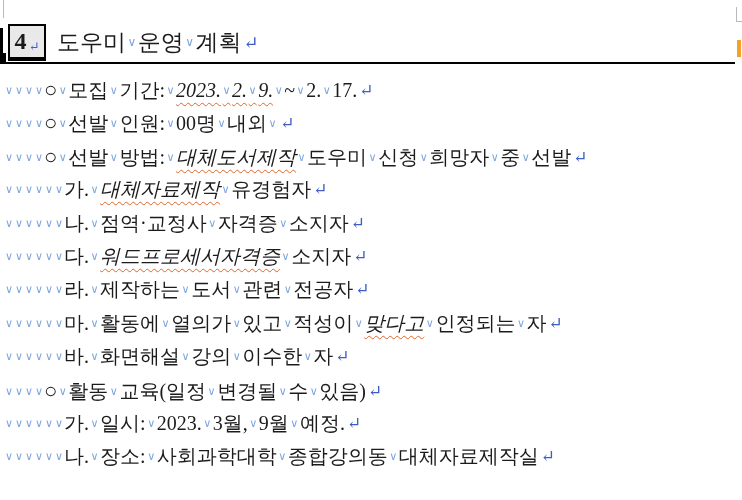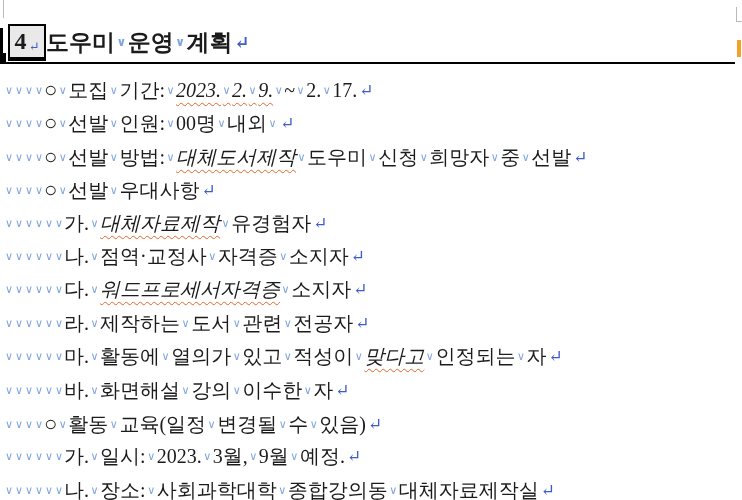--- a/index.html
+++ b/index.html
@@ -40,21 +40,22 @@
   .num-box {
     width: 34px; height: 31px;
     background: var(--heading-box-fill, #e9e9e9);
     border: 2px solid #000;
     border-bottom-width: 4px;
     display: flex; align-items: center; justify-content: center;
   }
   .num { font-weight: bold; font-size: 24px; }
   .num-box .p-mark { font-size: 13px; vertical-align: baseline; position: relative; top: 5px; }
   .title {
-    font-weight: bold; font-size: 23px;
+    margin-left: 11px;
+    font-weight: normal; font-size: 23px;
     white-space: nowrap;
   }
   .rule {
     position: absolute; left: 0; top: 62px; width: 735px; height: 2px;
     background: #000;
   }
 
   
   .doc-body { position: absolute; left: 4px; top: 73px; right: 0; }
   .line {
@@ -112,21 +113,20 @@
       <span>도우미<span class="sp-mark">∨</span>운영<span class="sp-mark">∨</span>계획</span><span class="p-mark">↵</span>
     </div>
   </div>
 
   <div class="rule"></div>
 
   <div class="doc-body">
       <div class="line"><span class="sp-mark lead">∨</span><span class="sp-mark lead">∨</span><span class="sp-mark lead">∨</span><span class="sp-mark lead">∨</span><span class="marker circle">○</span><span class="sp-mark">∨</span><span class="run">모집<span class="sp-mark">∨</span>기간:<span class="sp-mark">∨</span></span><span class="run misspell">2023.<span class="sp-mark">∨</span>2.<span class="sp-mark">∨</span>9.</span><span class="run"><span class="sp-mark">∨</span>~<span class="sp-mark">∨</span>2.<span class="sp-mark">∨</span>17.</span><span class="p-mark">↵</span></div>
       <div class="line"><span class="sp-mark lead">∨</span><span class="sp-mark lead">∨</span><span class="sp-mark lead">∨</span><span class="sp-mark lead">∨</span><span class="marker circle">○</span><span class="sp-mark">∨</span><span class="run">선발<span class="sp-mark">∨</span>인원:<span class="sp-mark">∨</span>00명<span class="sp-mark">∨</span>내외<span class="sp-mark">∨</span></span><span class="p-mark">↵</span></div>
       <div class="line"><span class="sp-mark lead">∨</span><span class="sp-mark lead">∨</span><span class="sp-mark lead">∨</span><span class="sp-mark lead">∨</span><span class="marker circle">○</span><span class="sp-mark">∨</span><span class="run">선발<span class="sp-mark">∨</span>방법:<span class="sp-mark">∨</span></span><span class="run misspell">대체도서제작</span><span class="run"><span class="sp-mark">∨</span>도우미<span class="sp-mark">∨</span>신청<span class="sp-mark">∨</span>희망자<span class="sp-mark">∨</span>중<span class="sp-mark">∨</span>선발</span><span class="p-mark">↵</span></div>
-      <div class="line"><span class="sp-mark lead">∨</span><span class="sp-mark lead">∨</span><span class="sp-mark lead">∨</span><span class="sp-mark lead">∨</span><span class="marker circle">○</span><span class="sp-mark">∨</span><span class="run">선발<span class="sp-mark">∨</span>우대사항</span><span class="p-mark">↵</span></div>
       <div class="line"><span class="sp-mark lead">∨</span><span class="sp-mark lead">∨</span><span class="sp-mark lead">∨</span><span class="sp-mark lead">∨</span><span class="sp-mark lead">∨</span><span class="sp-mark lead">∨</span><span class="marker">가.</span><span class="sp-mark">∨</span><span class="run misspell">대체자료제작</span><span class="run"><span class="sp-mark">∨</span>유경험자</span><span class="p-mark">↵</span></div>
       <div class="line"><span class="sp-mark lead">∨</span><span class="sp-mark lead">∨</span><span class="sp-mark lead">∨</span><span class="sp-mark lead">∨</span><span class="sp-mark lead">∨</span><span class="sp-mark lead">∨</span><span class="marker">나.</span><span class="sp-mark">∨</span><span class="run">점역·교정사<span class="sp-mark">∨</span>자격증<span class="sp-mark">∨</span>소지자</span><span class="p-mark">↵</span></div>
       <div class="line"><span class="sp-mark lead">∨</span><span class="sp-mark lead">∨</span><span class="sp-mark lead">∨</span><span class="sp-mark lead">∨</span><span class="sp-mark lead">∨</span><span class="sp-mark lead">∨</span><span class="marker">다.</span><span class="sp-mark">∨</span><span class="run misspell">워드프로세서자격증</span><span class="run"><span class="sp-mark">∨</span>소지자</span><span class="p-mark">↵</span></div>
       <div class="line"><span class="sp-mark lead">∨</span><span class="sp-mark lead">∨</span><span class="sp-mark lead">∨</span><span class="sp-mark lead">∨</span><span class="sp-mark lead">∨</span><span class="sp-mark lead">∨</span><span class="marker">라.</span><span class="sp-mark">∨</span><span class="run">제작하는<span class="sp-mark">∨</span>도서<span class="sp-mark">∨</span>관련<span class="sp-mark">∨</span>전공자</span><span class="p-mark">↵</span></div>
       <div class="line"><span class="sp-mark lead">∨</span><span class="sp-mark lead">∨</span><span class="sp-mark lead">∨</span><span class="sp-mark lead">∨</span><span class="sp-mark lead">∨</span><span class="sp-mark lead">∨</span><span class="marker">마.</span><span class="sp-mark">∨</span><span class="run">활동에<span class="sp-mark">∨</span>열의가<span class="sp-mark">∨</span>있고<span class="sp-mark">∨</span>적성이<span class="sp-mark">∨</span></span><span class="run misspell">맞다고</span><span class="run"><span class="sp-mark">∨</span>인정되는<span class="sp-mark">∨</span>자</span><span class="p-mark">↵</span></div>
       <div class="line"><span class="sp-mark lead">∨</span><span class="sp-mark lead">∨</span><span class="sp-mark lead">∨</span><span class="sp-mark lead">∨</span><span class="sp-mark lead">∨</span><span class="sp-mark lead">∨</span><span class="marker">바.</span><span class="sp-mark">∨</span><span class="run">화면해설<span class="sp-mark">∨</span>강의<span class="sp-mark">∨</span>이수한<span class="sp-mark">∨</span>자</span><span class="p-mark">↵</span></div>
       <div class="line"><span class="sp-mark lead">∨</span><span class="sp-mark lead">∨</span><span class="sp-mark lead">∨</span><span class="sp-mark lead">∨</span><span class="marker circle">○</span><span class="sp-mark">∨</span><span class="run">활동<span class="sp-mark">∨</span>교육(일정<span class="sp-mark">∨</span>변경될<span class="sp-mark">∨</span>수<span class="sp-mark">∨</span>있음)</span><span class="p-mark">↵</span></div>
       <div class="line"><span class="sp-mark lead">∨</span><span class="sp-mark lead">∨</span><span class="sp-mark lead">∨</span><span class="sp-mark lead">∨</span><span class="sp-mark lead">∨</span><span class="sp-mark lead">∨</span><span class="marker">가.</span><span class="sp-mark">∨</span><span class="run">일시:<span class="sp-mark">∨</span>2023.<span class="sp-mark">∨</span>3월,<span class="sp-mark">∨</span>9월<span class="sp-mark">∨</span>예정.</span><span class="p-mark">↵</span></div>
       <div class="line"><span class="sp-mark lead">∨</span><span class="sp-mark lead">∨</span><span class="sp-mark lead">∨</span><span class="sp-mark lead">∨</span><span class="sp-mark lead">∨</span><span class="sp-mark lead">∨</span><span class="marker">나.</span><span class="sp-mark">∨</span><span class="run">장소:<span class="sp-mark">∨</span>사회과학대학<span class="sp-mark">∨</span>종합강의동<span class="sp-mark">∨</span>대체자료제작실</span><span class="p-mark">↵</span></div>
     </div>

